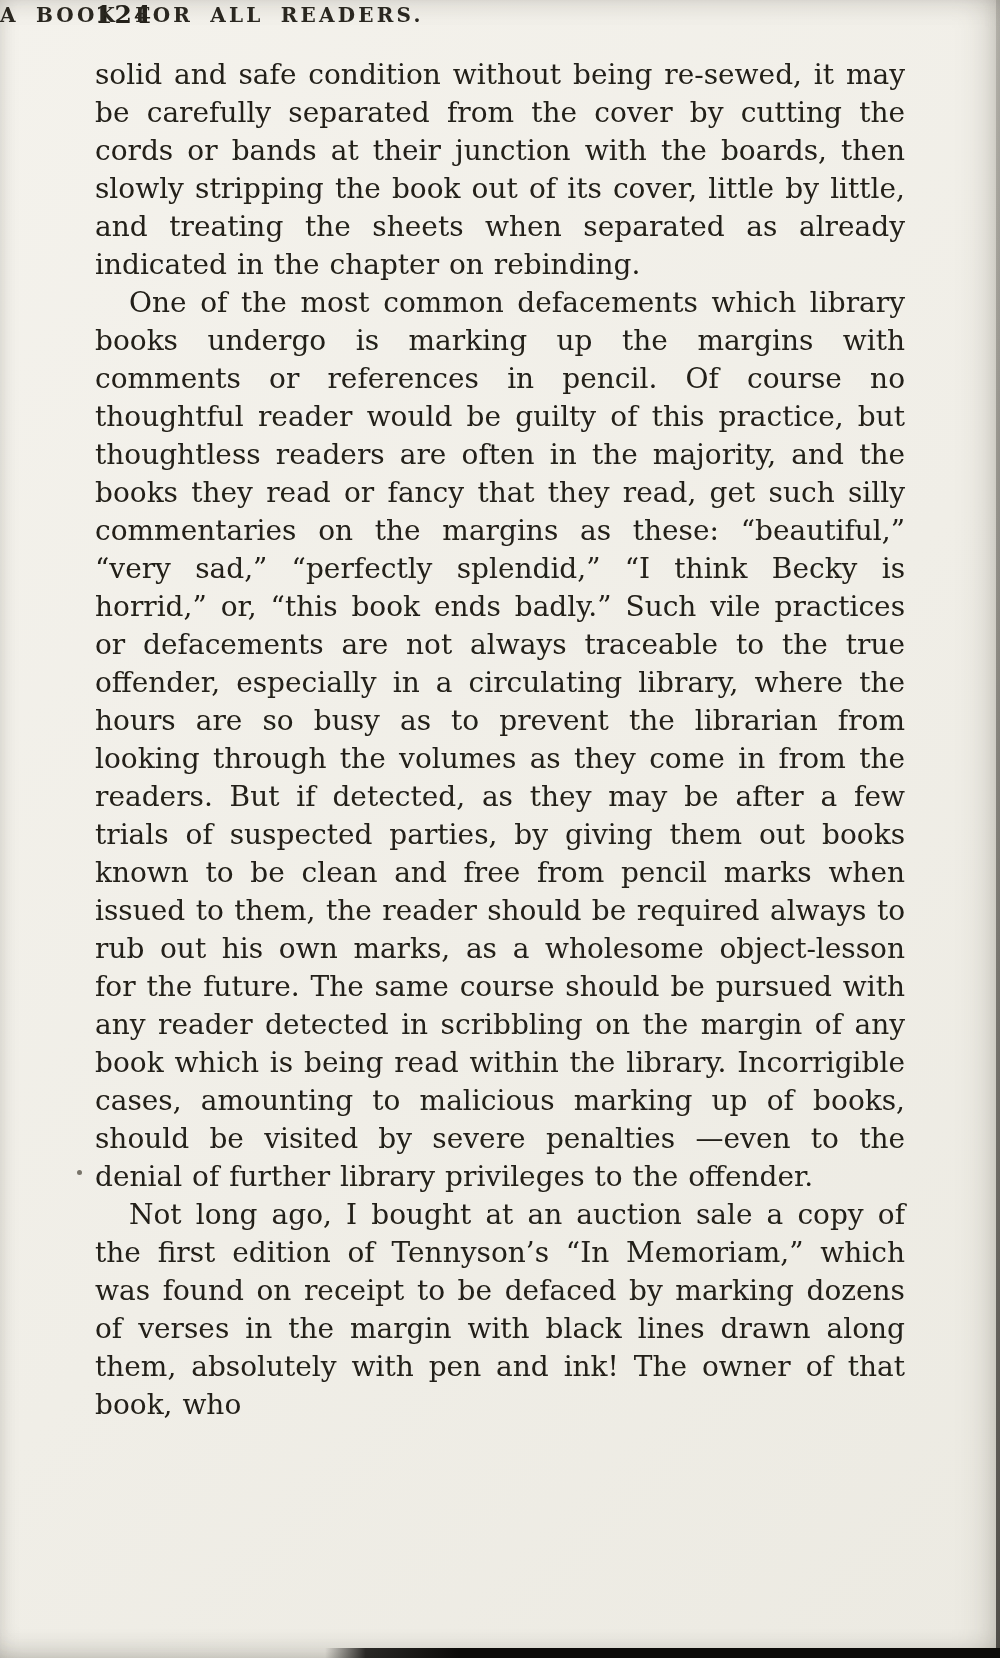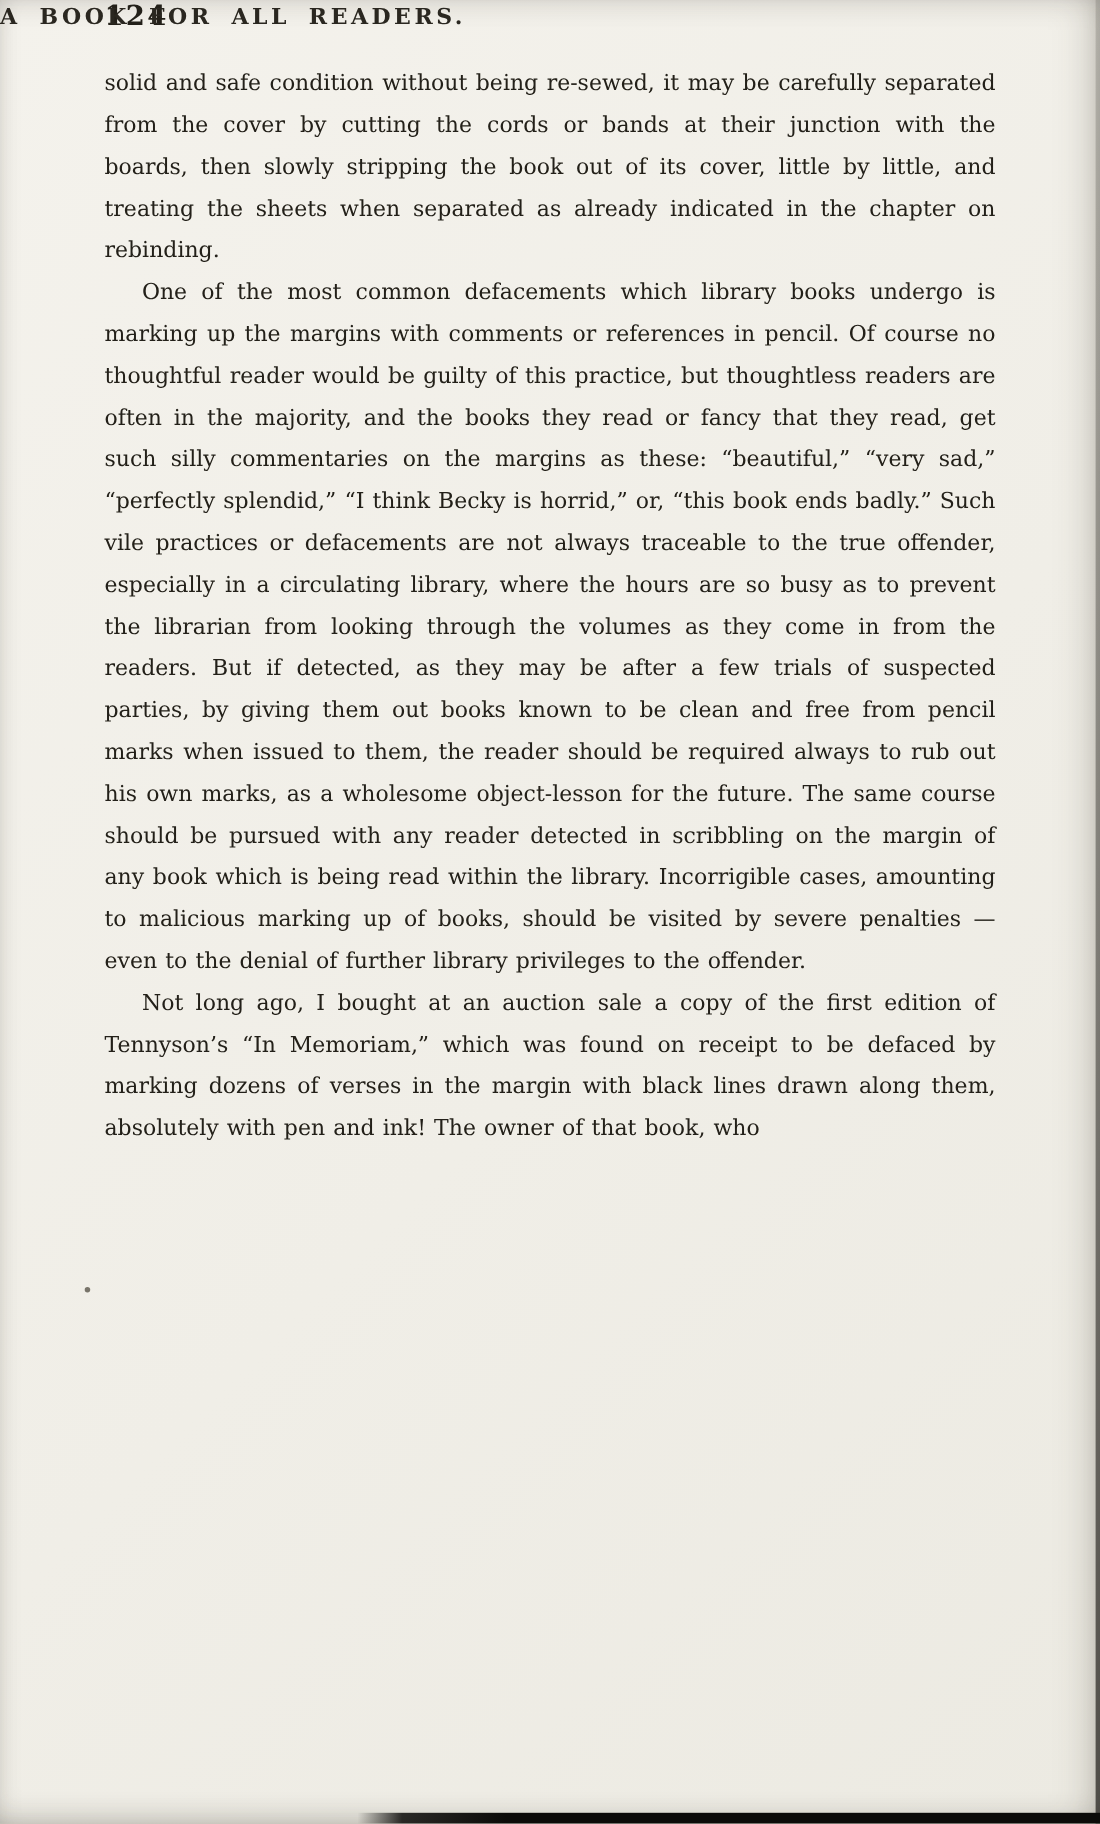--- a/index.html
+++ b/index.html
@@ -43,21 +43,21 @@
     top: 3px;
     font-size: 20px;
     font-weight: bold;
     letter-spacing: 0.16em;
     word-spacing: 0.35em;
     color: #2a2720;
   }
   .body-text {
     margin: 22px 95px 0 95px;
     text-align: justify;
-    font-size: 20px;
+    font-size: 28px;
     line-height: 38px;
     word-spacing: 1px;
   }
   .para {
     margin: 0;
     text-indent: 34px;
   }
   .para.no-indent {
     text-indent: 0;
   }

